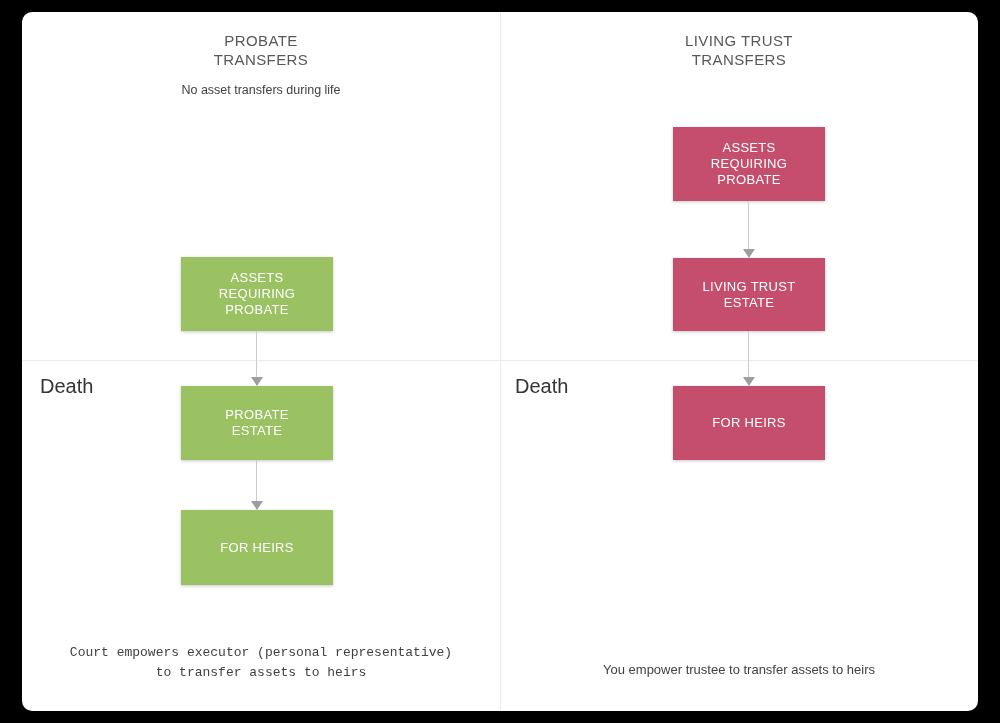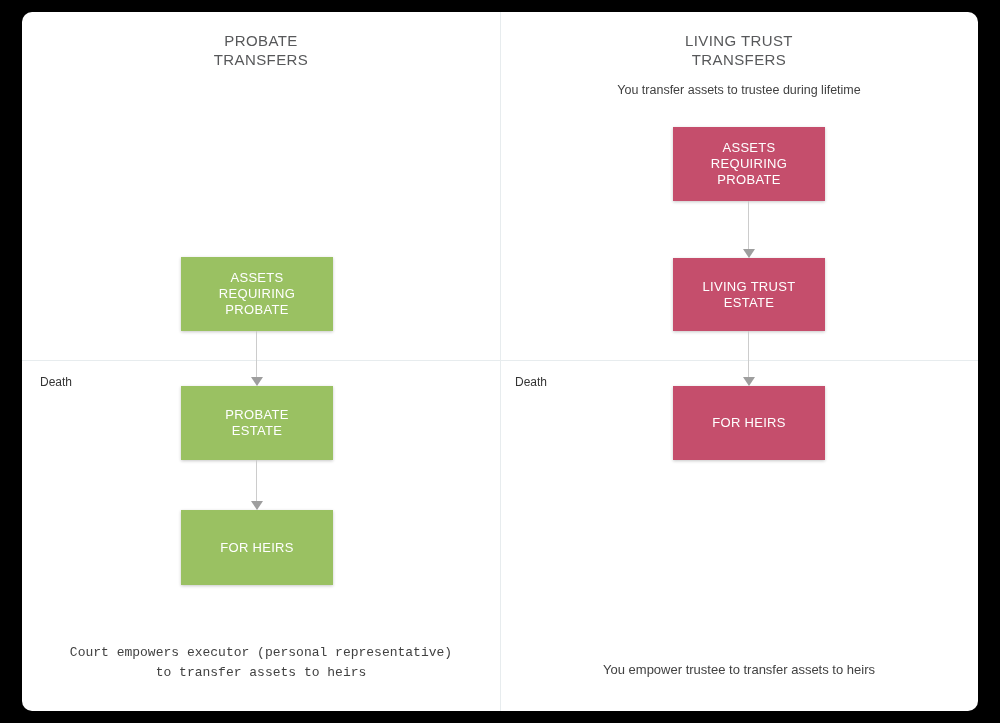--- a/index.html
+++ b/index.html
@@ -92,21 +92,21 @@
     left: 0;
     width: 0;
     height: 0;
     border-left: 6px solid transparent;
     border-right: 6px solid transparent;
     border-top: 9px solid #9e9e9e;
   }
   .death-label {
     position: absolute;
     top: 363px;
-    font-size: 12px;
+    font-size: 20px;
     color: #343434;
   }
   .death-label.left  { left: 18px; }
   .death-label.right { left: 493px; }
   .caption {
     position: absolute;
     text-align: center;
     font-size: 13px;
     line-height: 20px;
     color: #414141;
@@ -118,20 +118,21 @@
 </head>
 <body>
 
 <div class="canvas">
 
   <div class="v-divider" style="background: rgb(231, 236, 238);"></div>
   <div class="h-divider" style="background: rgb(231, 236, 238);"></div>
 
   <div class="col-title left">PROBATE
 TRANSFERS</div>
+  <div class="col-subtitle left">No asset transfers during life</div>
 
   <div class="node left-col" style="top: 245px; height: 74px; background: rgb(154, 193, 98);">ASSETS
 REQUIRING
 PROBATE</div>
 
   <div class="arrow" style="left:229px;top:319px;height:55px">
     <div class="arrow-line" style="background: rgb(204, 204, 204);"></div>
     <div class="arrow-head" style="border-top-color: rgb(158, 158, 158);"></div>
   </div>
 
@@ -145,21 +146,20 @@
     <div class="arrow-head" style="border-top-color: rgb(158, 158, 158);"></div>
   </div>
 
   <div class="node left-col" style="top: 498px; height: 75px; background: rgb(154, 193, 98);">FOR HEIRS</div>
 
   <div class="caption left">Court empowers executor (personal representative)
 to transfer assets to heirs</div>
 
   <div class="col-title right">LIVING TRUST
 TRANSFERS</div>
-  <div class="col-subtitle right">You transfer assets to trustee during lifetime</div>
 
   <div class="node right-col" style="top: 115px; height: 74px; background: rgb(197, 78, 108);">ASSETS
 REQUIRING
 PROBATE</div>
 
   <div class="arrow" style="left:721px;top:189px;height:57px">
     <div class="arrow-line" style="background: rgb(204, 204, 204);"></div>
     <div class="arrow-head" style="border-top-color: rgb(158, 158, 158);"></div>
   </div>
 

